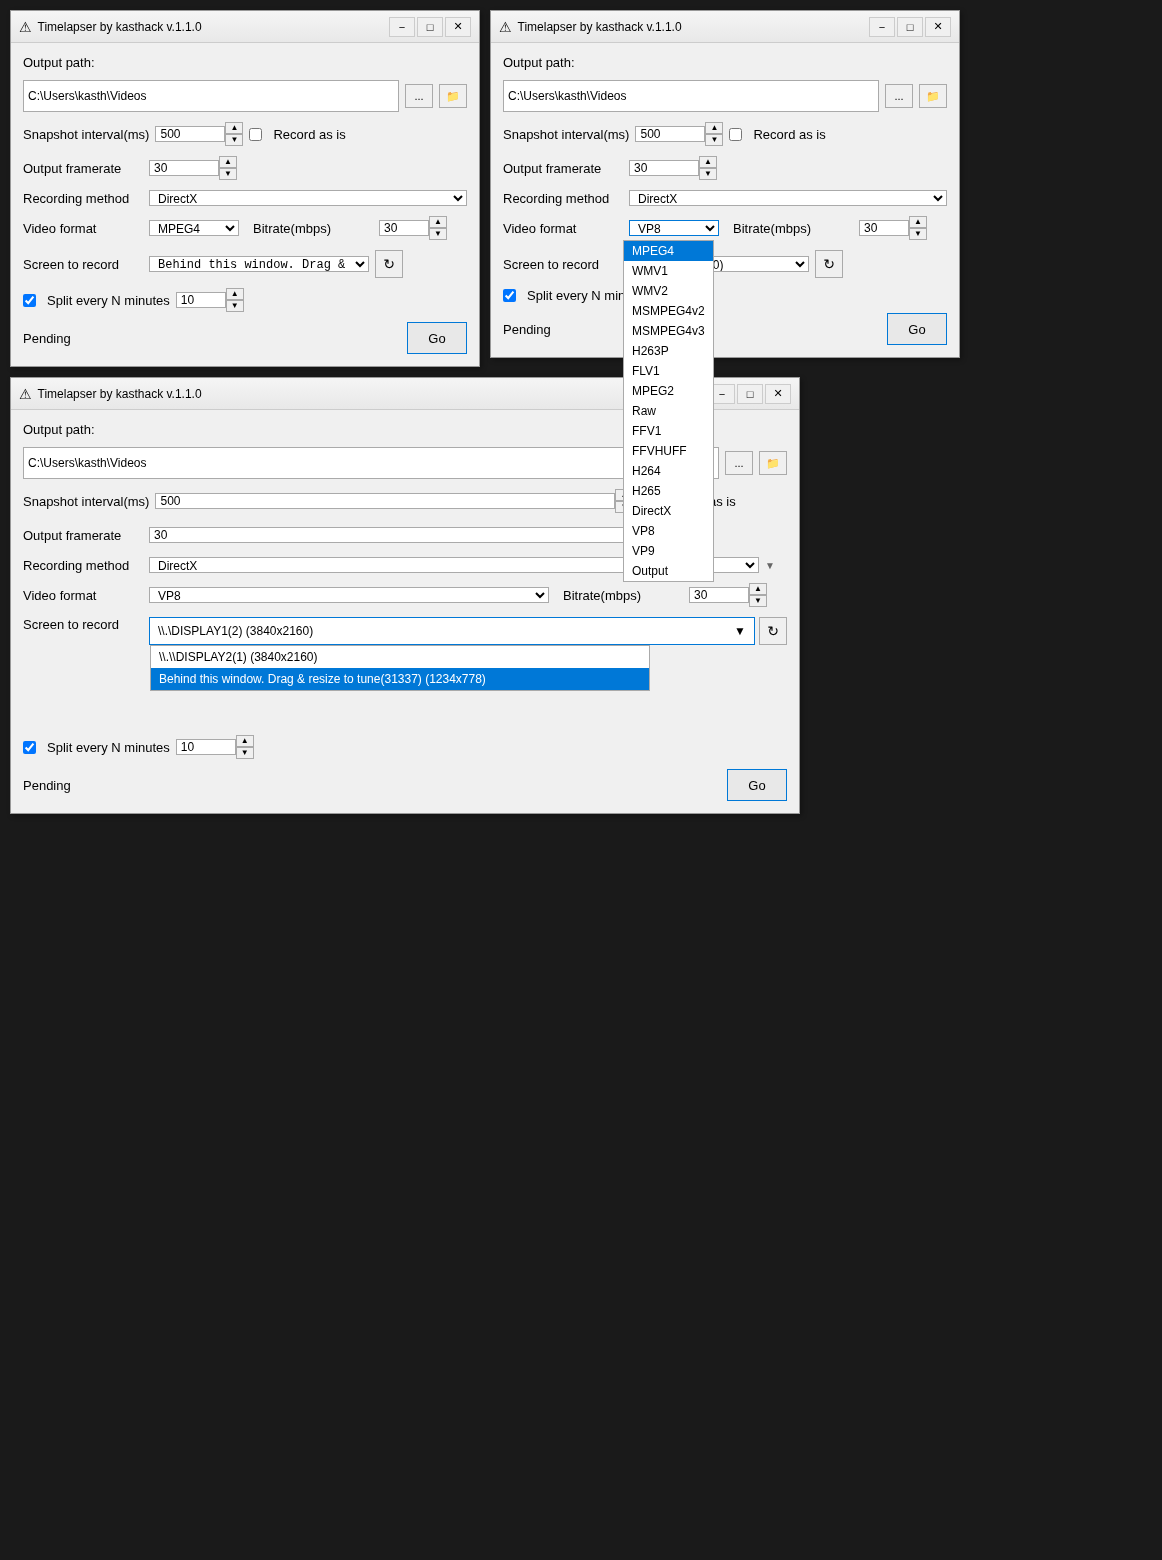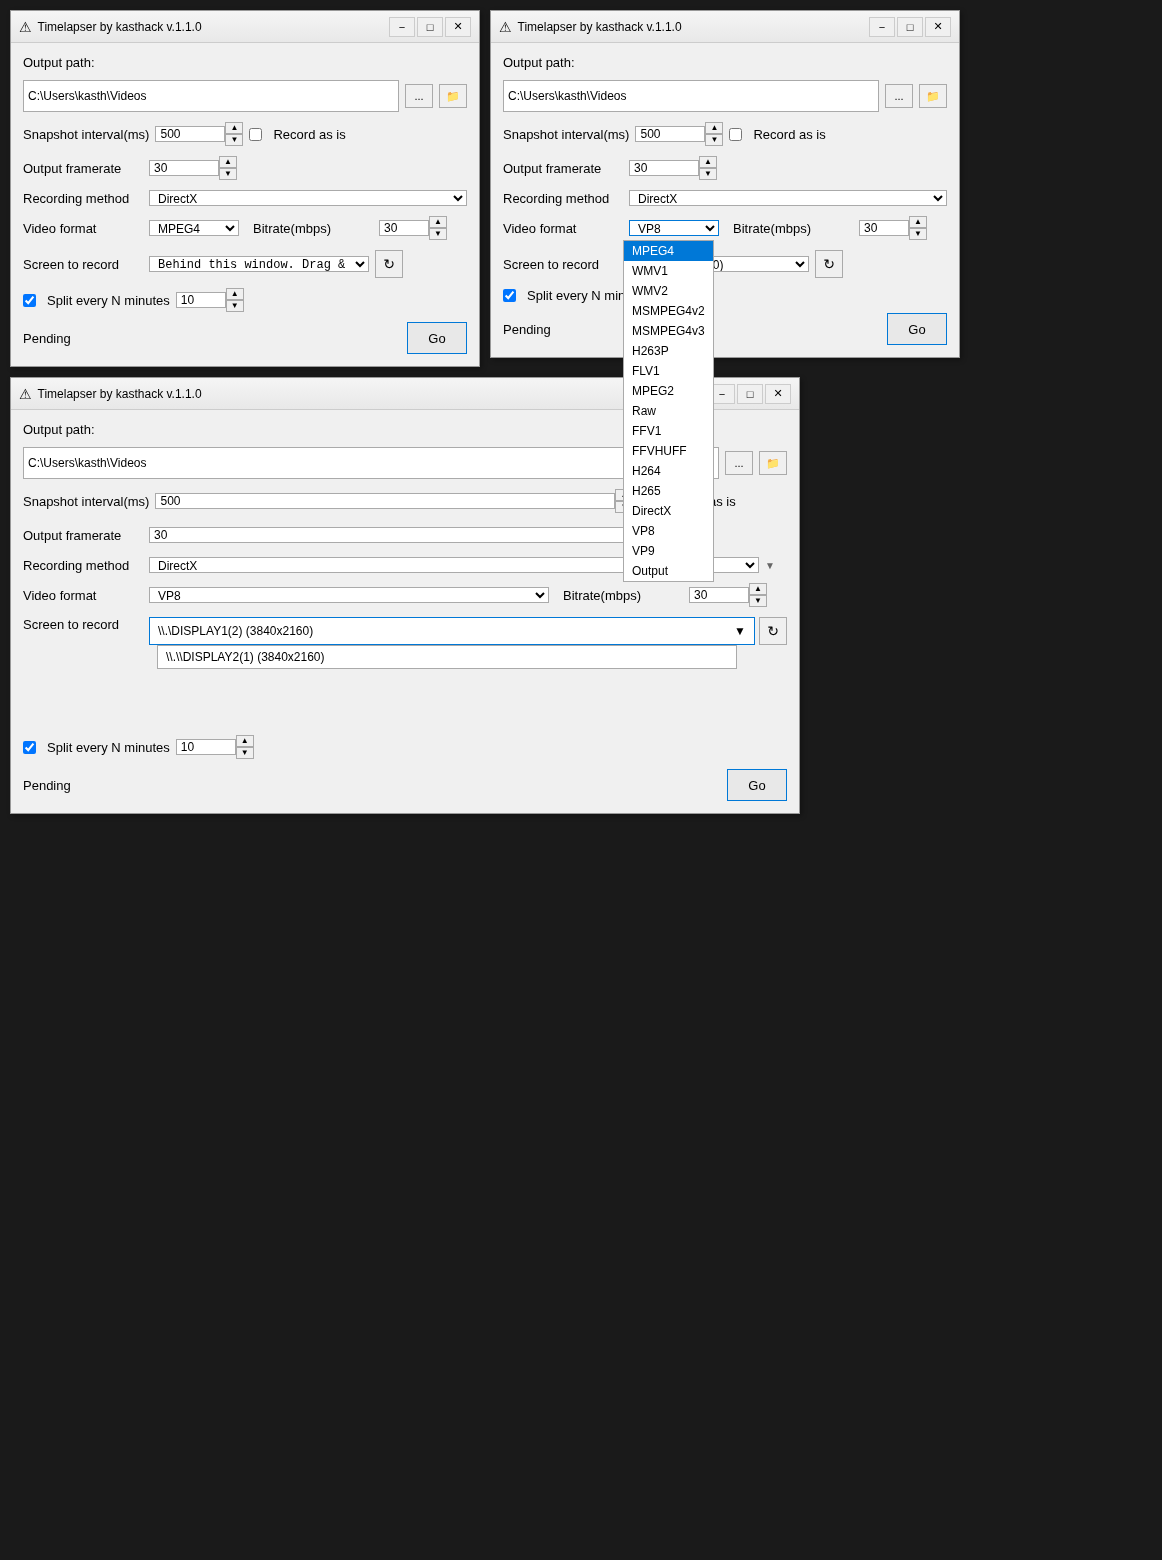--- a/index.html
+++ b/index.html
@@ -462,22 +462,23 @@
       <span class="label">Screen to record</span>
       <div style="display:flex; flex-direction:column; flex:1; position:relative;">
         <div style="display:flex; align-items:center; gap:4px;border-radius:11px;">
           <div style="flex:1; height:28px; border:1px solid #0078d7; background:white; display:flex; align-items:center; padding:0 8px; font-size:12px; cursor:pointer;">
             <span>\\.\DISPLAY1(2) (3840x2160)</span>
             <span style="margin-left:auto;">▼</span>
           </div>
           <button class="refresh-btn">↻</button>
         </div>
 
-        <div style="background:white; border:1px solid #aaa; position:absolute; top:28px; left:8px; width:580px; z-index:20;">
+        <div style="background:white; border:1px solid #aaa; position:absolute; top:28px; left:1px; width:500px; z-index:20;">
           <div class="screen-dropdown-item">\\.\\DISPLAY2(1) (3840x2160)</div>
+          <div class="screen-dropdown-item selected">Behind this window. Drag &amp; resize to tune(31337) (1234x778)</div>
         </div>
       </div>
     </div>
     <div style="height:80px;"></div>
     <div class="form-row">
       <label class="checkbox-label">
         <input type="checkbox" checked="" style="">
         <span>Split every N minutes</span>
       </label>
       <div class="spinner-group">

